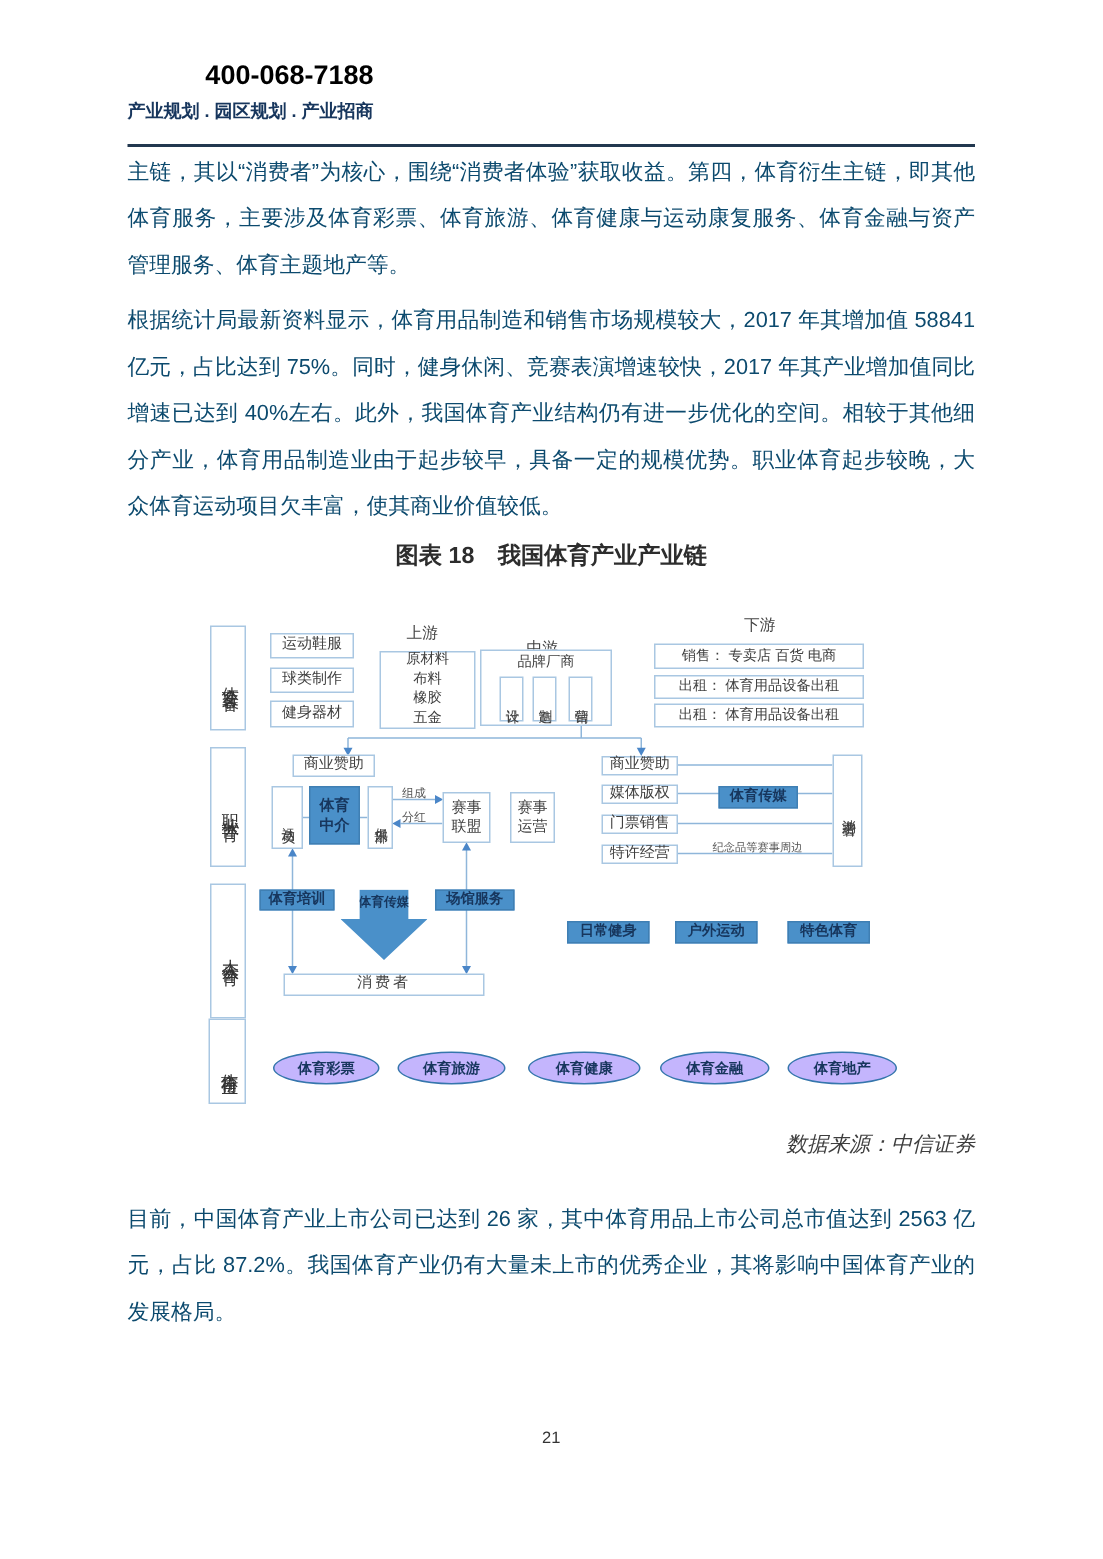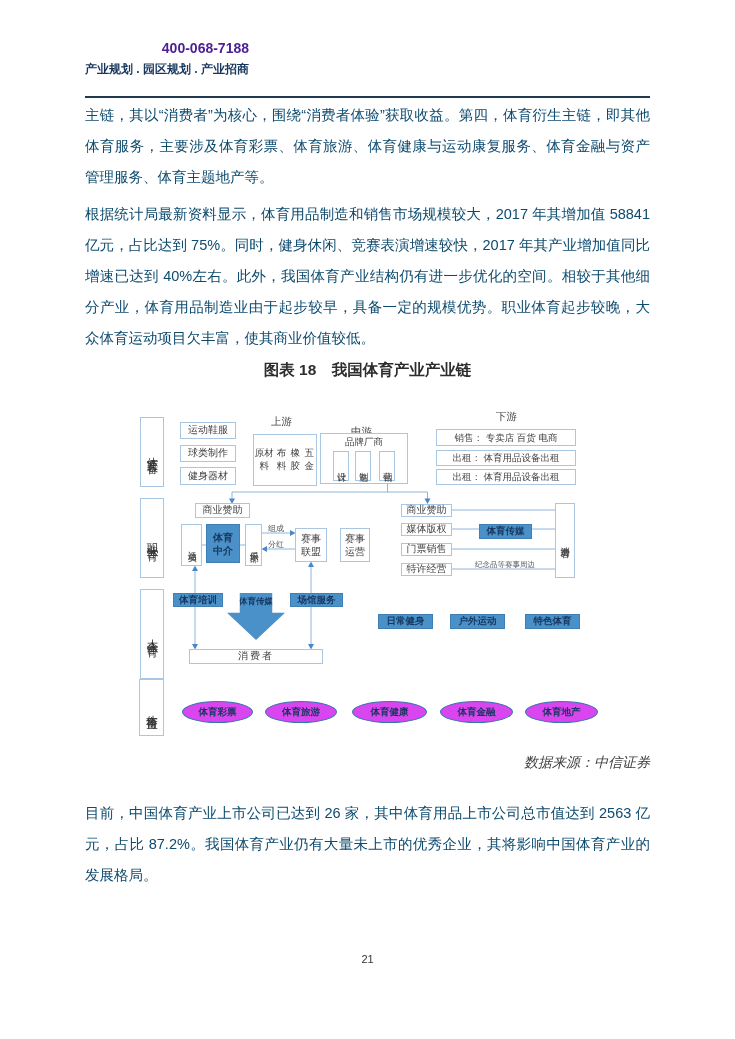--- a/index.html
+++ b/index.html
@@ -10,40 +10,40 @@
   
   .header { position:absolute; left:85px; right:85px; top:40px;
     display:flex; justify-content:space-between; align-items:flex-end; }
   .logo-line { line-height:1; }
   .logo-en { font-size:25px; font-weight:bold; letter-spacing:.5px;
     background:linear-gradient(90deg,#14334f 0%,#1c4a74 40%,#4f97d0 100%);
     -webkit-background-clip:text; background-clip:text; color:transparent; }
   .logo-cn { font-size:23px; font-weight:bold; color:#14334f; }
   .logo-sub { font-size:10px; color:#333; margin-top:4px; letter-spacing:.5px; }
   .contact { text-align:right; }
-  .phone { font-size:14px; font-weight:bold; color:#4c1d95; }
+  .phone { font-size:18px; font-weight:bold; color:#000000; }
   .services { font-size:12px; font-weight:bold; color:#17365d; margin-top:5px; }
   .header-rule { position:absolute; left:85px; right:85px; top:96px; border-top:2px solid #22384f; }
   
   .content { position:absolute; left:85px; top:100px; width:565px; }
   .content p { margin:0 0 6px; font-size:14.5px; line-height:31px; color:#0c4a6e; text-align:justify; }
   .figure-title { margin:6px 0 0; text-align:center; font-size:15.5px; font-weight:bold; color:#2d2d2d; }
   .source { margin:8px 0 0; text-align:right; font-style:italic; font-size:14px; color:#3d3d3d;
     font-family:"Liberation Serif","DejaVu Serif",serif; }
   .after-source { margin-top:26px !important; }
   .page-number { position:absolute; top:953px; left:0; right:0; text-align:center; font-size:11px; color:#333; }
   
   .diagram { position:relative; width:500px; height:345px; margin:20px 0 0 45px; }
   .connectors { position:absolute; left:0; top:0; z-index:0; }
   .node, .bluebox, .ellipse, .vlabel {
     position:absolute; box-sizing:border-box; display:flex; align-items:center; justify-content:center;
     text-align:center; z-index:1; }
   .node { background:#fff; border:1px solid #a9c7e2; font-size:10px; color:#3f3f3f; line-height:1.25; }
   .bluebox { background:#4a90c9; border:1px solid #3f7fb3; font-size:9.5px; font-weight:bold; color:#17365d; line-height:1.3; }
-  .ellipse { background:#d946ef; border:1px solid #3576ac; border-radius:50%; font-size:9.5px; font-weight:bold; color:#17365d; }
+  .ellipse { background:#c4b5fd; border:1px solid #3576ac; border-radius:50%; font-size:9.5px; font-weight:bold; color:#17365d; }
   .vlabel { background:#fff; border:1px solid #a9c7e2; font-size:11.5px; color:#333; }
   .vtext { writing-mode:vertical-rl; text-orientation:upright; letter-spacing:2px; }
   .vsmall { writing-mode:vertical-rl; text-orientation:upright; letter-spacing:1px; }
   .stage { position:absolute; font-size:10.5px; color:#444; z-index:1; }
   .edge-label { position:absolute; font-size:8px; color:#555; z-index:1; }
   .souvenir { font-size:7.5px; width:66px; text-align:center; }
   .brand-outer { flex-direction:column; justify-content:flex-start; padding-top:2px; }
   .wrap2 { display:inline-block; width:2.1em; line-height:1.3; }
   .big-arrow { position:absolute; z-index:1; background:#4a90c9;
     clip-path:polygon(22% 0,78% 0,78% 42%,100% 42%,50% 100%,0 42%,22% 42%); }
@@ -105,21 +105,21 @@
           <span class="vsmall">体育衍生</span>
         </div>
 
       <div class="stage" style="left:141px;top:14px;">上游</div>
       <div class="stage" style="left:221px;top:24px;">中游</div>
       <div class="stage" style="left:366px;top:9px;">下游</div>
 
       <div class="node" style="left:50px;top:21px;width:56px;height:17px;">运动鞋服</div>
       <div class="node" style="left:50px;top:44px;width:56px;height:17px;">球类制作</div>
       <div class="node" style="left:50px;top:66px;width:56px;height:18px;">健身器材</div>
-      <div class="node" style="left:123px;top:33px;width:64px;height:52px;flex-direction:row;">
+      <div class="node" style="left:123px;top:33px;width:64px;height:52px;flex-direction:column;">
         <span class="mline">原材料</span>
         <span class="mline">布料</span>
         <span class="mline">橡胶</span>
         <span class="mline">五金</span>
       </div>
       <div class="node brand-outer" style="left:190px;top:32px;width:88px;height:51px;">
         <span style="font-size:9.5px;">品牌厂商</span>
       </div>
       <div class="node" style="left:203px;top:50px;width:16px;height:30px;">
           <span class="vsmall" style="font-size:9px;">设计</span>

